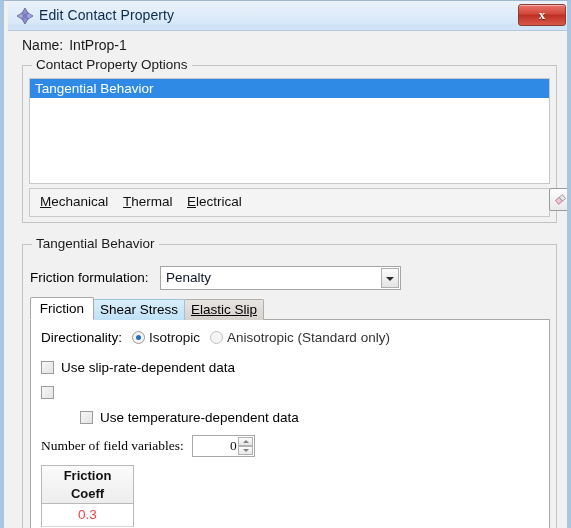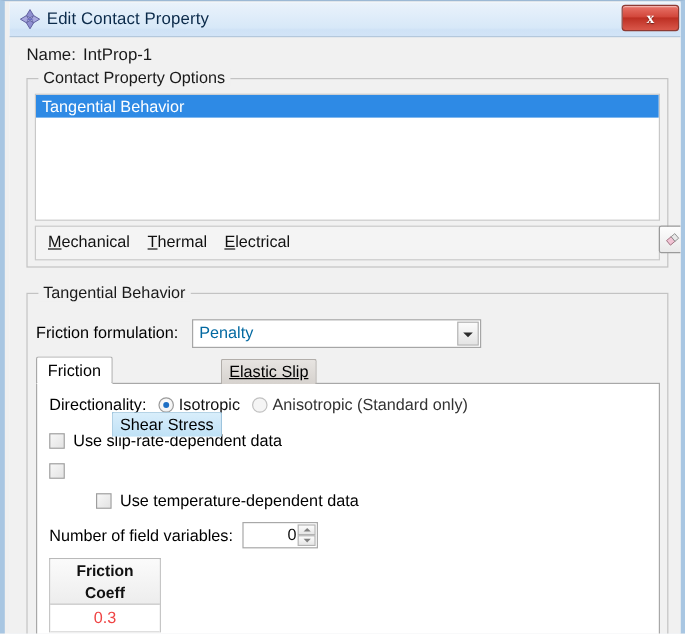--- a/index.html
+++ b/index.html
@@ -202,21 +202,21 @@
     width: 241px; height: 24px;
     box-sizing: border-box;
     border: 1px solid #a6a6a6;
     background: #ffffff;
     cursor: default;
   }
   .combo .combo-text {
     position: absolute;
     left: 5px; top: 3px;
     font-size: 13.5px;
-    color: #0369a1;
+    color: #0f172a;
   }
   .combo .combo-arrow {
     position: absolute;
     right: 1px; top: 1px;
     width: 18px; height: 20px;
     background: linear-gradient(to bottom, #fbfbfb 0%, #e4e4e4 100%);
     border: 1px solid #b0b0b0;
     box-sizing: border-box;
   }
   .combo .combo-arrow .tri {
@@ -259,21 +259,20 @@
     line-height: 21px;
     background: #ffffff;
     border-color: #a8a8a8;
     border-bottom: 1px solid #ffffff;
     z-index: 3;
   }
   .tab.hover {
     background: linear-gradient(to bottom, #d9eefb 0%, #bfe1f6 100%);
     border-color: #9dc4dd;
     z-index: 2;
-    margin-top: 44px;
   }
   .tab.normal {
     background: linear-gradient(to bottom, #e7e4e1 0%, #d6d2ce 100%);
     border-color: #b2aeaa;
     z-index: 1;
     text-decoration: underline;
   }
   #tab-friction { left: 0; width: 64px; }
   #tab-shear { left: 63px; width: 92px; }
   #tab-elastic { left: 154px; width: 80px; }
@@ -342,20 +341,21 @@
   #chk-slip { top: 40px; }
   #chk-press { top: 65px; }
   #chk-temp { top: 90px; padding-left: 39px; }
 
   .fieldvars-row {
     position: absolute;
     left: 10px; top: 115px;
     height: 22px;
     white-space: nowrap;
     font-size: 13.5px;
+    font-family: Liberation Serif, serif;
   }
   .fv-label { display: inline-block; vertical-align: middle; }
   .spinner {
     display: inline-block;
     position: relative;
     vertical-align: middle;
     margin-left: 8px;
     width: 63px; height: 22px;
     box-sizing: border-box;
     border: 1px solid #a8a8a8;

